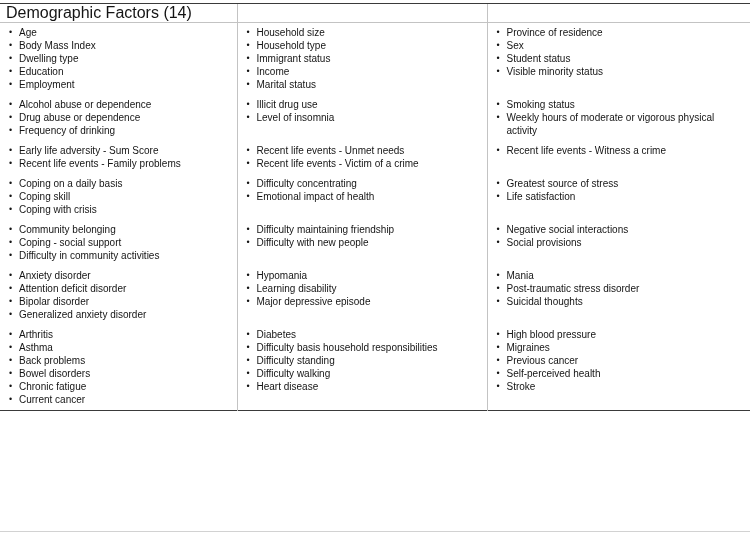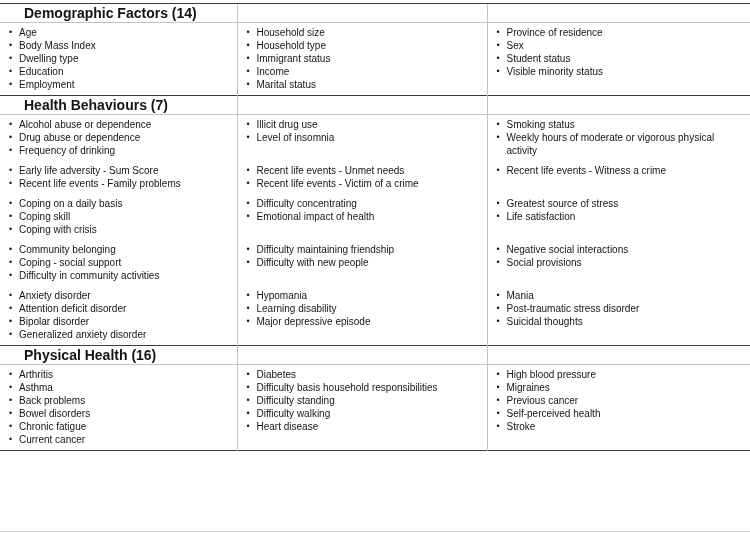--- a/index.html
+++ b/index.html
@@ -7,21 +7,21 @@
   body { font-family: "Liberation Sans", "DejaVu Sans", sans-serif; color: #141414; }
 
   .page { position: relative; width: 750px; height: 533px; overflow: hidden; background: #fff; padding-top: 3px; }
 
   table.factors { width: 750px; border-collapse: collapse; table-layout: fixed;
                   border-top: 1.5px solid #3a3a3a; border-bottom: 1.5px solid #3a3a3a; }
   td { vertical-align: top; padding: 0; }
   tr.header-row td + td, tr.content-row td + td { border-left: 1px solid #c3c3c3; }
   tr.header-row td { border-top: 1.5px solid #3a3a3a; border-bottom: 1px solid #c3c3c3; }
 
-  .section-title { font-weight: bold; font-size: 14px; line-height: 12px; padding: 3px 24px; white-space: nowrap; }
+  .section-title { font-weight: normal; font-size: 16px; line-height: 12px; padding: 3px 6px; white-space: nowrap; }
   tr.content-row td { padding: 3px 6px 4px 6px; }
 
   .item { display: flex; font-size: 10px; line-height: 13px; }
   .bullet { flex: 0 0 13px; width: 13px; padding-left: 3px; font-size: 9px; }
   .item-text { flex: 1 1 auto; }
 
   .footer { padding: 9px 0 0 4px; }
 
   .bottom-rule { position: absolute; left: 0; right: 0; bottom: 1px; border-top: 1px solid #d2d2d2; }
 </style>
@@ -101,27 +101,20 @@
             <div class="item">
               <span class="bullet">•</span>
               <span class="item-text">Student status</span>
             </div>
             <div class="item">
               <span class="bullet">•</span>
               <span class="item-text">Visible minority status</span>
             </div>
           </td>
         </tr>
-        <tr class="header-row">
-          <td>
-            <div class="section-title">Health Behaviours (7)</div>
-          </td>
-          <td></td>
-          <td></td>
-        </tr>
         <tr class="content-row">
           <td>
             <div class="item">
               <span class="bullet">•</span>
               <span class="item-text">Alcohol abuse or dependence</span>
             </div>
             <div class="item">
               <span class="bullet">•</span>
               <span class="item-text">Drug abuse or dependence</span>
             </div>
@@ -291,27 +284,20 @@
             </div>
             <div class="item">
               <span class="bullet">•</span>
               <span class="item-text">Post-traumatic stress disorder</span>
             </div>
             <div class="item">
               <span class="bullet">•</span>
               <span class="item-text">Suicidal thoughts</span>
             </div>
           </td>
-        </tr>
-        <tr class="header-row">
-          <td>
-            <div class="section-title">Physical Health (16)</div>
-          </td>
-          <td></td>
-          <td></td>
         </tr>
         <tr class="content-row">
           <td>
             <div class="item">
               <span class="bullet">•</span>
               <span class="item-text">Arthritis</span>
             </div>
             <div class="item">
               <span class="bullet">•</span>
               <span class="item-text">Asthma</span>

